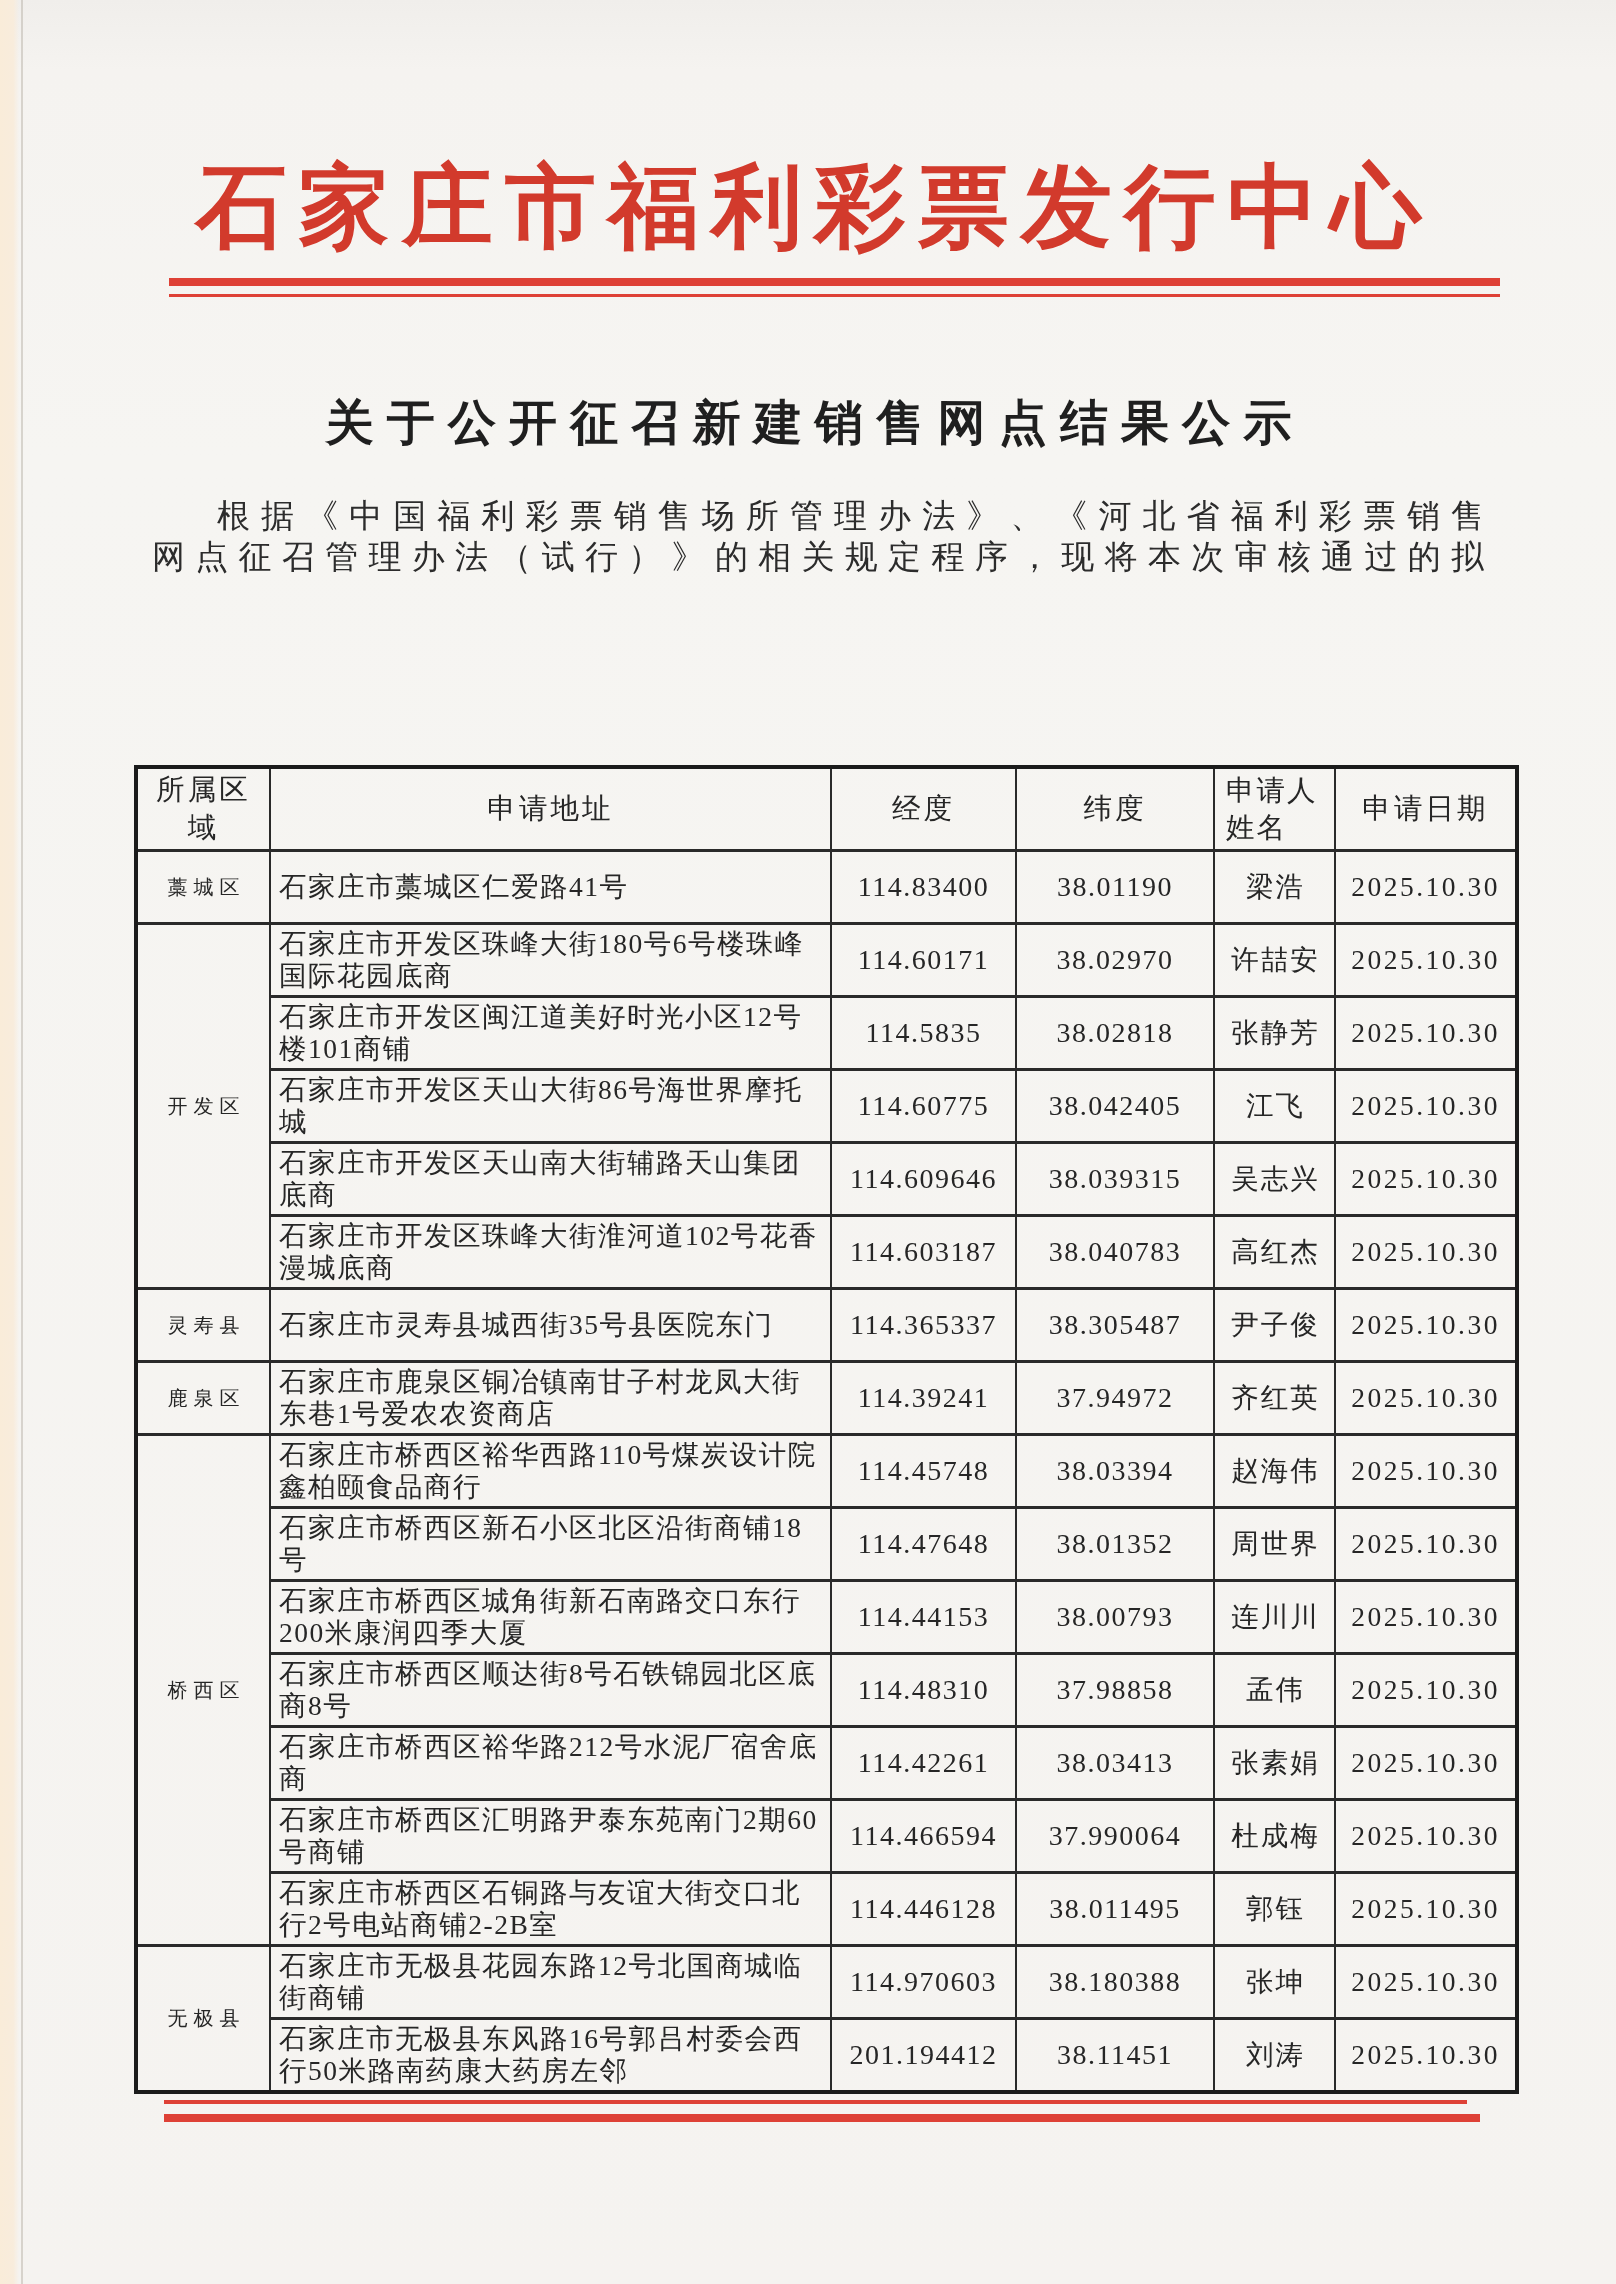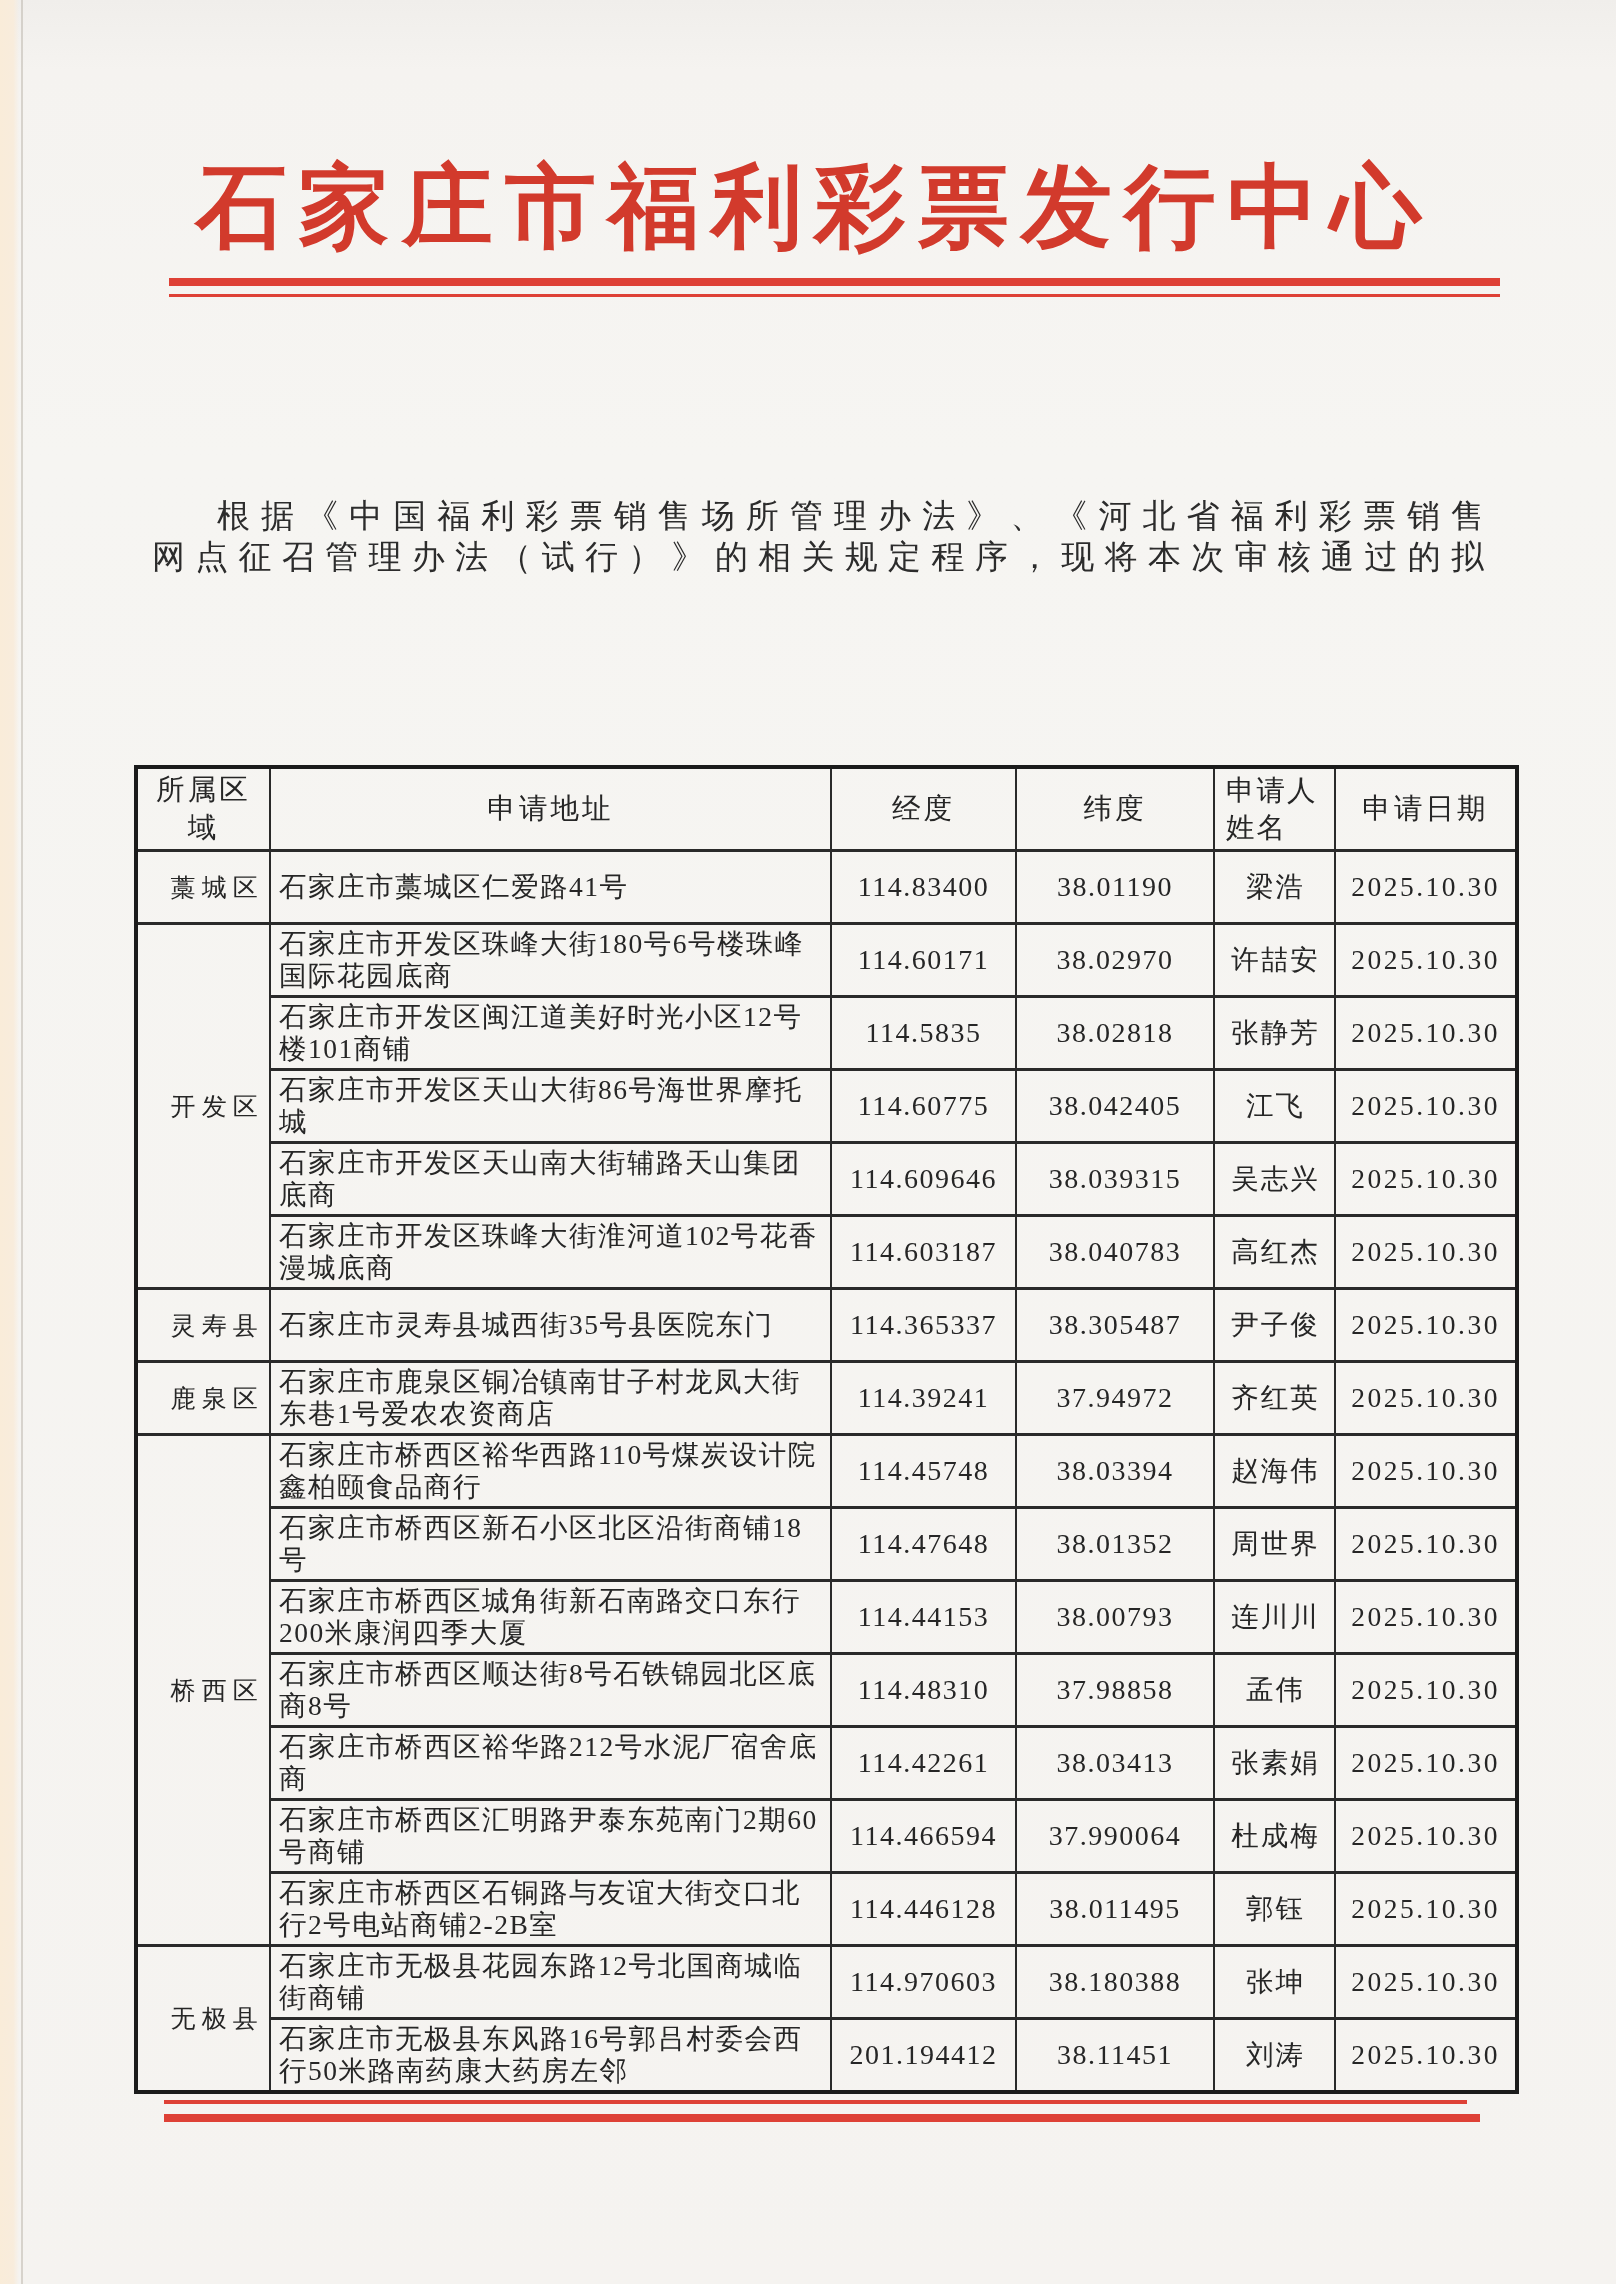--- a/index.html
+++ b/index.html
@@ -83,21 +83,21 @@
     letter-spacing: 3.1px;
     text-align: center;
     border-bottom-width: 3.6px;
   }
   thead th.applicant-h {
     text-align: left; padding-left: 11px;
     white-space: pre-line; line-height: 37px; letter-spacing: 2px;
   }
   td { height: 66px; padding: 2px 5.1px; font-size: 27.5px; }
   td.region {
-    text-align: right; font-size: 25px; letter-spacing: 6.1px; text-indent: 6.1px;
+    text-align: center; font-size: 20px; letter-spacing: 6.1px; text-indent: 6.1px;
   }
   td.address {
     text-align: left; padding: 2px 6.1px 2px 8.1px;
     line-height: 32px; letter-spacing: 1.5px;
   }
   td.num  { text-align: center; font-size: 28px; letter-spacing: 1.5px; }
   td.name { text-align: center; letter-spacing: 2px; text-indent: 2px; }
   td.date { text-align: center; letter-spacing: 2.5px; }
 </style>
 </head>
@@ -106,20 +106,21 @@
 <div class="page">
   <div class="scan-strip"></div>
   <div class="scan-line"></div>
 
   <header>
     <h1 class="org-name">石家庄市福利彩票发行中心</h1>
     <div class="rule rule-top-thick"></div>
     <div class="rule rule-top-thin"></div>
   </header>
 
+  <h2 class="doc-title">关于公开征召新建销售网点结果公示</h2>
 
   <div class="intro">
     <p class="intro-line justify first">根据《中国福利彩票销售场所管理办法》、《河北省福利彩票销售</p>
     <p class="intro-line justify">网点征召管理办法（试行）》的相关规定程序，现将本次审核通过的拟</p>
   </div>
 
   <table class="outlets">
     <colgroup>
       <col style="width:134px">
         <col style="width:561px">

